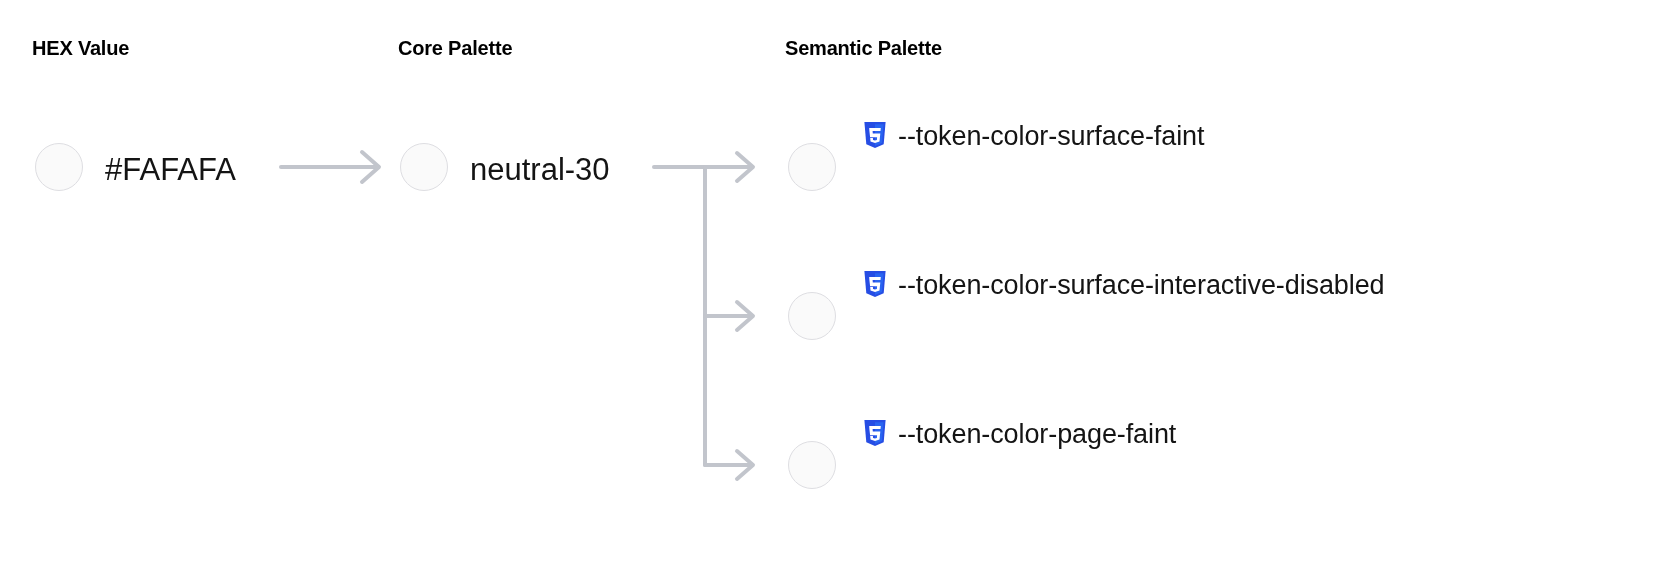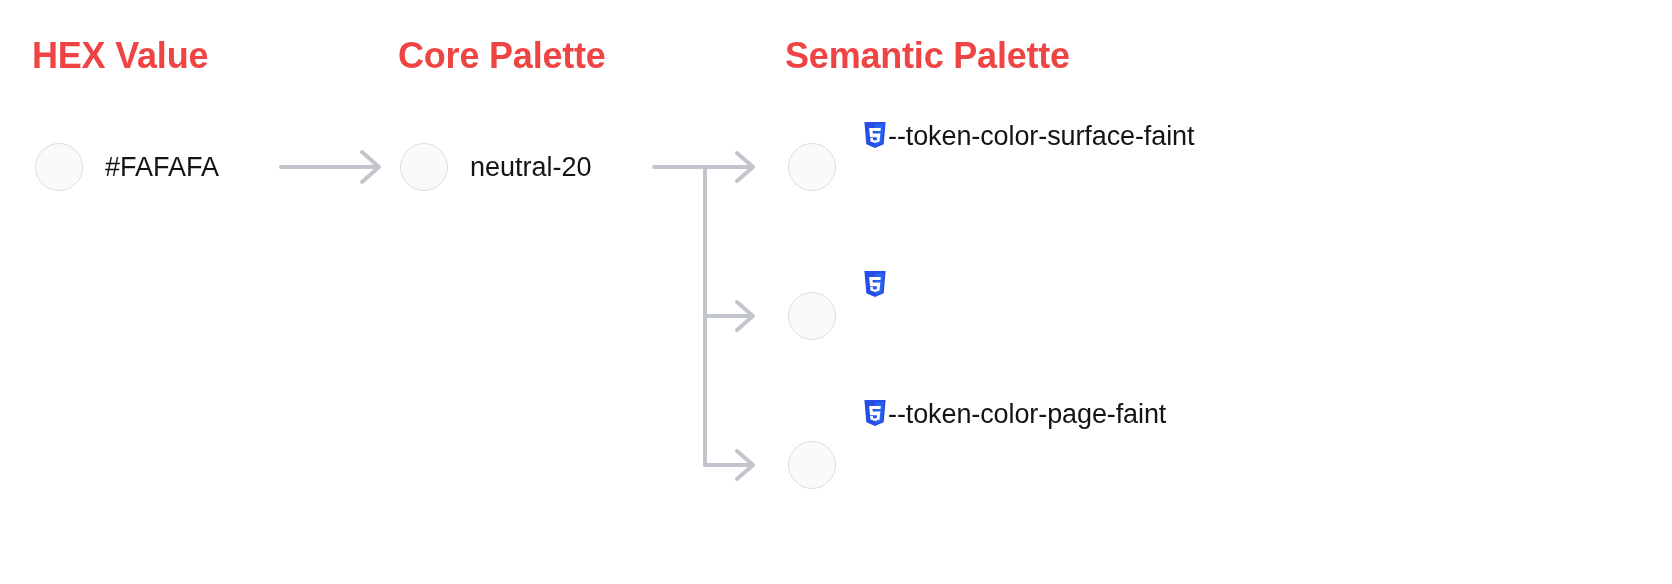--- a/index.html
+++ b/index.html
@@ -16,23 +16,23 @@
     overflow: hidden;
   }
   .stage {
     position: absolute;
     inset: 0;
   }
 
   
   .col-header {
     position: absolute;
-    font-size: 36px;
+    font-size: 20px;
     font-weight: 700;
-    color: #ef4444;
+    color: #000000;
     letter-spacing: -0.2px;
     white-space: nowrap;
     line-height: 1;
   }
   #hdr-hex   { left: 32px;  top: 38px; }
   #hdr-core  { left: 398px; top: 38px; }
   #hdr-sem   { left: 785px; top: 38px; }
 
   
   .swatch {
@@ -40,21 +40,21 @@
     width: 48px;
     height: 48px;
     border-radius: 50%;
     border: 1px solid #DEDEE2;
     box-sizing: border-box;
   }
 
   
   .value-label {
     position: absolute;
-    font-size: 27px;
+    font-size: 31px;
     font-weight: 400;
     color: #141414;
     white-space: nowrap;
     line-height: 1;
   }
 
   
   .connector-svg {
     position: absolute;
     left: 0;
@@ -67,20 +67,21 @@
   
   .token-row {
     position: absolute;
     left: 862px;
     width: 800px;
   }
   .token-line {
     display: flex;
     align-items: center;
     height: 46px;
+    gap: 10px;
   }
   .token-line .glyph {
     width: 26px;
     height: 30px;
     flex: 0 0 26px;
     display: flex;
     align-items: center;
     justify-content: center;
   }
   .token-line .token-text {
@@ -122,21 +123,21 @@
 
       <line x1="705" y1="465" x2="752" y2="465"></line>
       <polyline points="737,451 753,465 737,479"></polyline>
     </g>
   </svg>
 
   <div class="swatch" id="sw-hex" style="left: 35px; top: 143px; background: rgb(250, 250, 250); border-color: rgb(222, 222, 226);"></div>
   <div class="value-label" id="lbl-hex" style="left:105px; top:154px;">#FAFAFA</div>
 
   <div class="swatch" id="sw-core" style="left: 400px; top: 143px; background: rgb(250, 250, 250); border-color: rgb(222, 222, 226);"></div>
-  <div class="value-label" id="lbl-core" style="left:470px; top:154px;">neutral-20</div>
+  <div class="value-label" id="lbl-core" style="left:470px; top:154px;">neutral-30</div>
 
   <div class="swatch" id="sw-sem-0" style="left: 788px; top: 143px; background: rgb(250, 250, 250); border-color: rgb(222, 222, 226);"></div>
   <div class="token-row" style="top:113px;">
     <div class="token-line">
       <span class="glyph">
         <svg width="24" height="28" viewBox="0 0 24 28" xmlns="http://www.w3.org/2000/svg">
           <path d="M1.4 0 L22.6 0 L20.7 22.2 L12 25.9 L3.3 22.2 Z" fill="#264DE4"></path>
           <path d="M12 2.2 L12 23.9 L19 20.9 L20.6 2.2 Z" fill="#2965F1"></path>
           <path d="M6.2 6.1 L17.8 6.1 L17.5 9.1 L9.6 9.1 L9.8 11.6 L17.3 11.6 L16.5 19.6 L12 21 L7.5 19.6 L7.2 16.1 L9.9 16.1 L10.1 17.9 L12 18.5 L13.9 17.9 L14.1 15.3 L7.1 15.3 L6.4 9.1 Z" fill="#FFFFFF"></path>
         </svg>
@@ -148,25 +149,26 @@
   <div class="swatch" id="sw-sem-1" style="left: 788px; top: 292px; background: rgb(250, 250, 250); border-color: rgb(222, 222, 226);"></div>
   <div class="token-row" style="top:262px;">
     <div class="token-line">
       <span class="glyph">
         <svg width="24" height="28" viewBox="0 0 24 28" xmlns="http://www.w3.org/2000/svg">
           <path d="M1.4 0 L22.6 0 L20.7 22.2 L12 25.9 L3.3 22.2 Z" fill="#264DE4"></path>
           <path d="M12 2.2 L12 23.9 L19 20.9 L20.6 2.2 Z" fill="#2965F1"></path>
           <path d="M6.2 6.1 L17.8 6.1 L17.5 9.1 L9.6 9.1 L9.8 11.6 L17.3 11.6 L16.5 19.6 L12 21 L7.5 19.6 L7.2 16.1 L9.9 16.1 L10.1 17.9 L12 18.5 L13.9 17.9 L14.1 15.3 L7.1 15.3 L6.4 9.1 Z" fill="#FFFFFF"></path>
         </svg>
       </span>
+      <span class="token-text css-var">--token-color-surface-interactive-disabled</span>
     </div>
   </div>
 
   <div class="swatch" id="sw-sem-2" style="left: 788px; top: 441px; background: rgb(250, 250, 250); border-color: rgb(222, 222, 226);"></div>
-  <div class="token-row" style="top:391px;">
+  <div class="token-row" style="top:411px;">
     <div class="token-line">
       <span class="glyph">
         <svg width="24" height="28" viewBox="0 0 24 28" xmlns="http://www.w3.org/2000/svg">
           <path d="M1.4 0 L22.6 0 L20.7 22.2 L12 25.9 L3.3 22.2 Z" fill="#264DE4"></path>
           <path d="M12 2.2 L12 23.9 L19 20.9 L20.6 2.2 Z" fill="#2965F1"></path>
           <path d="M6.2 6.1 L17.8 6.1 L17.5 9.1 L9.6 9.1 L9.8 11.6 L17.3 11.6 L16.5 19.6 L12 21 L7.5 19.6 L7.2 16.1 L9.9 16.1 L10.1 17.9 L12 18.5 L13.9 17.9 L14.1 15.3 L7.1 15.3 L6.4 9.1 Z" fill="#FFFFFF"></path>
         </svg>
       </span>
       <span class="token-text css-var">--token-color-page-faint</span>
     </div>

